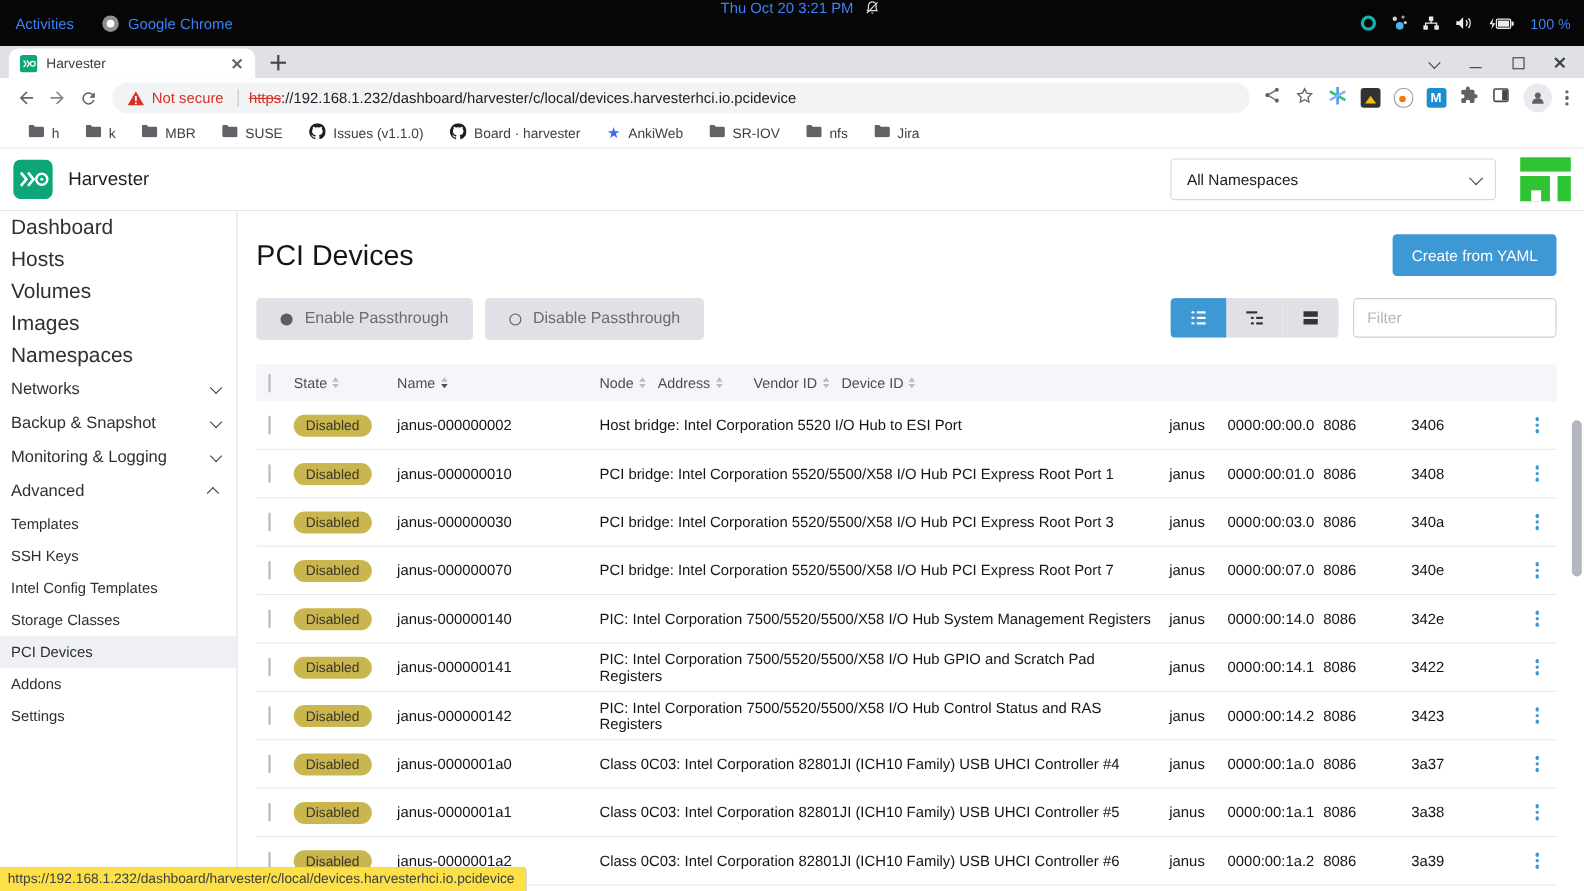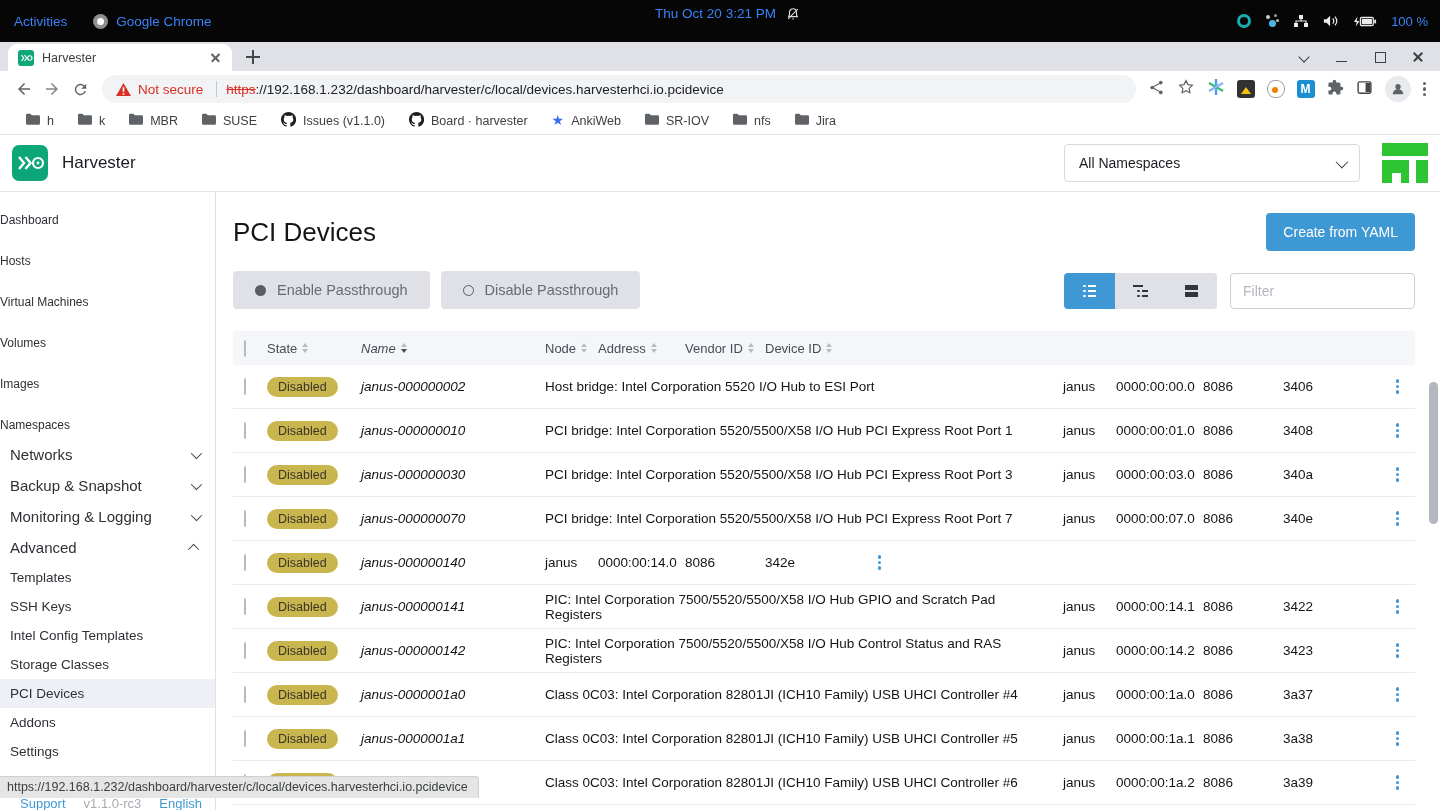--- a/index.html
+++ b/index.html
@@ -5,21 +5,21 @@
   * { box-sizing: border-box; margin: 0; padding: 0; }
   html,body { width:1440px; height:810px; overflow:hidden; }
   body { font-family:"Liberation Sans",sans-serif; background:#fff; position:relative; color:#141419; }
 
   
   .gnome-bar { height:42px; background:#060606; color:#3b82f6; display:flex; align-items:center; position:relative; font-size:13.5px; }
   .gb-left { display:flex; align-items:center; gap:26px; padding-left:14px; }
   .gb-app { display:flex; align-items:center; gap:8px; }
   .chrome-sym { width:15px; height:15px; border-radius:50%; background:#8f8f8f; position:relative; }
   .chrome-sym::after { content:""; position:absolute; left:4px; top:4px; width:7px; height:7px; border-radius:50%; background:#fff; }
-  .gb-center { position:absolute; left:15px; right:0; top:0; height:27px; display:flex; align-items:center; justify-content:center; gap:10px; pointer-events:none; }
+  .gb-center { position:absolute; left:15px; right:0; top:0; height:27px; display:flex; align-items:flex-start; justify-content:center; gap:10px; pointer-events:none; }
   .gb-right { margin-left:auto; display:flex; align-items:center; gap:14px; padding-right:12px; }
   .teal-ring { width:14px; height:14px; border:3px solid #17b0ae; border-radius:50%; }
   .spark { width:14px; height:14px; position:relative; }
   .spark i { position:absolute; border-radius:50%; display:block; }
   .spark .d1 { width:7px; height:7px; background:#49b6e8; left:4px; top:6px; }
   .spark .d2 { width:4px; height:4px; background:#cfcfcf; left:1px; top:1px; }
   .spark .d3 { width:3px; height:3px; background:#9a9a9a; left:9px; top:0; }
   .spark .d4 { width:3px; height:3px; background:#bdbdbd; left:11px; top:5px; }
   .pct { font-size:13px; }
 
@@ -75,72 +75,72 @@
   .suse .s1 { left:0; top:0; width:46px; height:13px; }
   .suse .s2 { left:0; top:17px; width:27px; height:23px; }
   .suse .s3 { right:0; top:17px; width:12px; height:23px; }
   .suse .notch { position:absolute; left:10px; top:30px; width:9px; height:10px; background:#fff; }
 
   
   .app-body { display:flex; height:633px; position:relative; }
   .sidebar { width:216px; border-right:1px solid #dee0e4; position:relative; flex:none; }
   .side-nav { padding-top:1px; }
   .si { display:flex; align-items:center; cursor:pointer; color:#2d3035; }
-  .si-link { height:29px; font-size:12px;margin-top:12px; }
+  .si-link { height:29px; padding-left:10px; font-size:19px; }
   .si-group { height:31px; padding-left:10px; font-size:15px; }
   .si-sub { height:29px; padding-left:10px; font-size:13.5px; }
   .si-active { background:#eef0f5; }
   .si .chev { margin-left:auto; margin-right:16px; width:8px; height:8px; border-right:1.6px solid #3e4046; border-bottom:1.6px solid #3e4046; }
   .chev.down { transform:rotate(45deg) translateY(-2px); }
   .chev.up { transform:rotate(-135deg) translateY(-2px); }
   .side-footer { position:absolute; left:0; right:0; bottom:14px; display:flex; gap:18px; padding-left:20px; font-size:13px; align-items:baseline; }
   .lnk { color:#3d98d3; cursor:pointer; }
   .ver { color:#a9abb2; }
 
   
   .main { flex:1; overflow:hidden; padding:0 25px 0 17px; }
   .title-row { margin-top:21px; display:flex; align-items:center; }
   .page-title { font-size:26px; font-weight:400; color:#141419; }
   .btn-primary { margin-left:auto; background:#3d98d3; color:#fff; font-size:14px; border:none; border-radius:4px; padding:11px 17px; cursor:pointer; }
-  .actions-row { margin-top:20px; display:flex; align-items:flex-end; }
+  .actions-row { margin-top:20px; display:flex; align-items:flex-start; }
   .btn-grey { background:#e0e1e7; color:#6a6a74; font-size:14.5px; border:none; border-radius:4px; height:38px; padding:0 22px; display:flex; align-items:center; gap:11px; cursor:default; }
   .btn-grey + .btn-grey { margin-left:11px; }
   .dot-filled { width:11px; height:11px; border-radius:50%; background:#5c5c66; }
   .dot-hollow { width:11px; height:11px; border-radius:50%; border:1.6px solid #5c5c66; }
   .view-group { margin-left:auto; display:flex; border-radius:4px; overflow:hidden; }
   .vg-btn { width:51px; height:36px; background:#e0e1e7; display:flex; align-items:center; justify-content:center; cursor:pointer; }
   .vg-btn.active { background:#3d98d3; }
   .glyph-rows { display:flex; flex-direction:column; gap:2.5px; }
   .glyph-rows .r { display:flex; gap:2.5px; align-items:center; }
   .gr-dot { width:2.5px; height:2.5px; border-radius:50%; }
   .gr-bar { height:2.5px; }
   .w .gr-dot,.w .gr-bar { background:#fff; } .k .gr-dot,.k .gr-bar { background:#33333c; }
   .blk { background:#33333c; }
   .filter-input { width:185px; height:36px; margin-left:13px; border:1px solid #ccced6; border-radius:4px; font-size:14px; padding:0 12px; color:#141419; font-family:inherit; }
   .filter-input::placeholder { color:#b4b6c0; }
 
   
   .table { margin-top:22px; }
   .t-head { display:flex; align-items:center; height:34px; background:#f5f6f9; padding:0 12px 0 11px; font-size:13px; color:#4a4c55; }
   .t-row { display:flex; align-items:center; height:44px; padding:0 12px 0 11px; border-bottom:1px solid #e8e9ed; font-size:13.5px; }
-  .c-check { width:23px; } .c-state { width:94px; } .c-name { width:184px;font-style:italic; } .c-desc { flex:1; padding-right:8px; }
+  .c-check { width:23px; } .c-state { width:94px; } .c-name { width:184px; } .c-desc { flex:1; padding-right:8px; }
   .c-node { width:53px; } .c-addr { width:87px; } .c-vendor { width:80px; } .c-dev { width:90px; } .c-act { width:30px; display:flex; justify-content:flex-end; }
   .cb { width:15px; height:15px; border:1px solid #b6b9c2; border-radius:3px; background:#fff; cursor:pointer; }
   .hcell { display:flex; align-items:center; gap:5px; cursor:pointer; }
   .sorts { display:inline-flex; flex-direction:column; gap:2px; }
   .tri-up { width:0; height:0; border-left:3.5px solid transparent; border-right:3.5px solid transparent; border-bottom:4px solid #b9bbc4; }
   .tri-down { width:0; height:0; border-left:3.5px solid transparent; border-right:3.5px solid transparent; border-top:4px solid #b9bbc4; }
   .tri-dark { border-top-color:#4a4c55; }
   .badge { display:inline-block; background:#c9b64e; color:#3a3528; font-size:12.5px; padding:3px 11px; border-radius:10px; }
   .kebab-blue { cursor:pointer; padding:2px 4px; }
   .kebab-blue i { display:block; width:3.5px; height:3.5px; border-radius:50%; background:#3d98d3; margin:2px auto; }
 
   
   .scroll-thumb { position:absolute; right:2px; top:190px; width:9px; height:142px; background:#b5b7c0; border-radius:5px; }
-  .status-bar { position:absolute; left:0; bottom:12px; background:#e5e5e5; border:1px solid #cfcfcf; border-left:none; border-bottom:none; border-top-right-radius:4px; padding:3px 10px 4px 7px; font-size:12.5px; color:#3c4043; z-index:20; }
+  .status-bar { position:absolute; left:0; bottom:0; background:#fde047; border:1px solid #cfcfcf; border-left:none; border-bottom:none; border-top-right-radius:4px; padding:3px 10px 4px 7px; font-size:12.5px; color:#3c4043; z-index:20; }
 </style>
 </head>
 <body>
 
 <div class="gnome-bar">
   <div class="gb-left">
     <span>Activities</span>
     <span class="gb-app">
       <span class="chrome-sym"></span>
       <span>Google Chrome</span>
@@ -360,23 +360,20 @@
 </div>
 
 <div class="app-body">
   <div class="sidebar">
     <div class="side-nav">
         <div class="si si-link">
           <span>Dashboard</span>
         </div>
         <div class="si si-link">
           <span>Hosts</span>
-        </div>
-        <div class="si si-link">
-          <span>Virtual Machines</span>
         </div>
         <div class="si si-link">
           <span>Volumes</span>
         </div>
         <div class="si si-link">
           <span>Images</span>
         </div>
         <div class="si si-link">
           <span>Namespaces</span>
         </div>
@@ -599,20 +596,21 @@
                 <i></i>
                 <i></i>
               </span>
             </span>
   </div>
 
   <div class="t-row">
     <span class="c-check"><span class="cb"></span></span>
     <span class="c-state"><span class="badge">Disabled</span></span>
     <span class="c-name">janus-000000140</span>
+    <span class="c-desc">PIC: Intel Corporation 7500/5520/5500/X58 I/O Hub System Management Registers</span>
     <span class="c-node">janus</span>
     <span class="c-addr">0000:00:14.0</span>
     <span class="c-vendor">8086</span>
     <span class="c-dev">342e</span>
     <span class="c-act">
               <span class="kebab-blue">
                 <i></i>
                 <i></i>
                 <i></i>
               </span>

